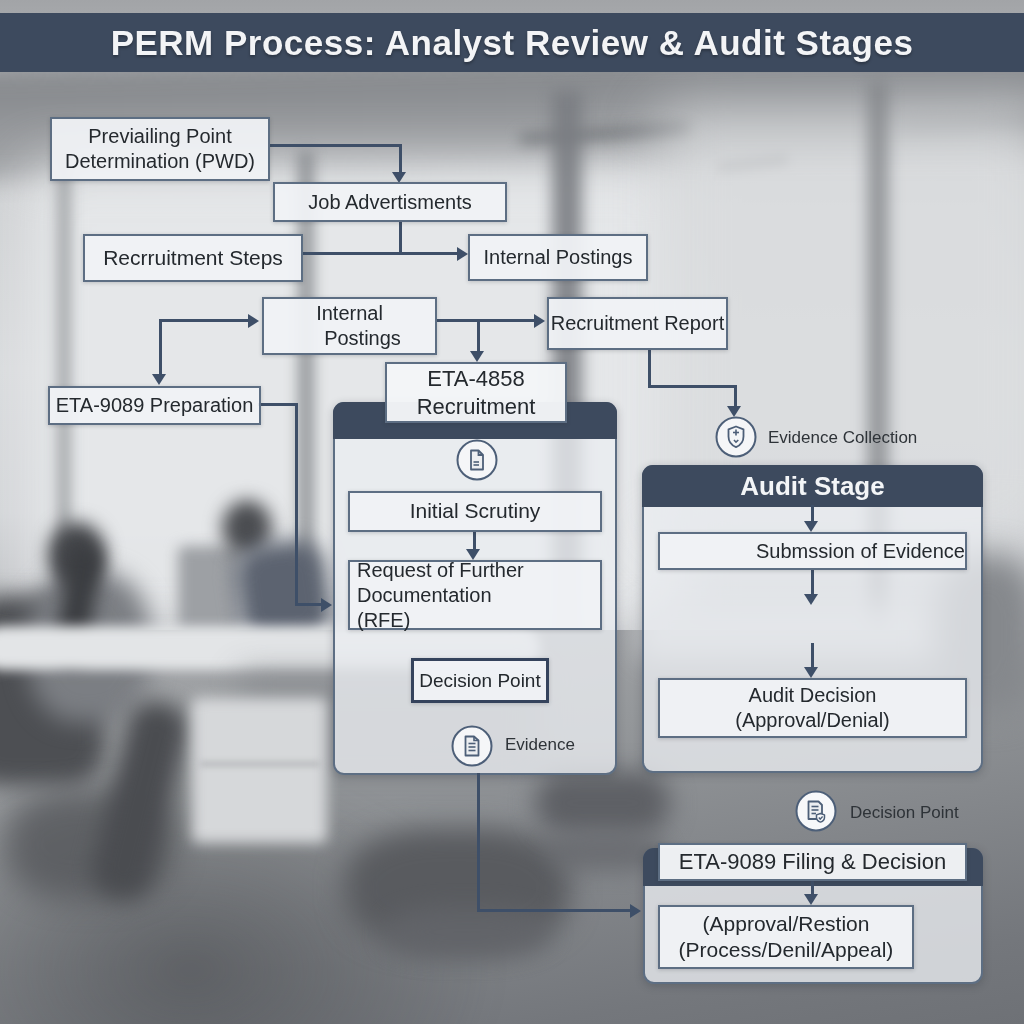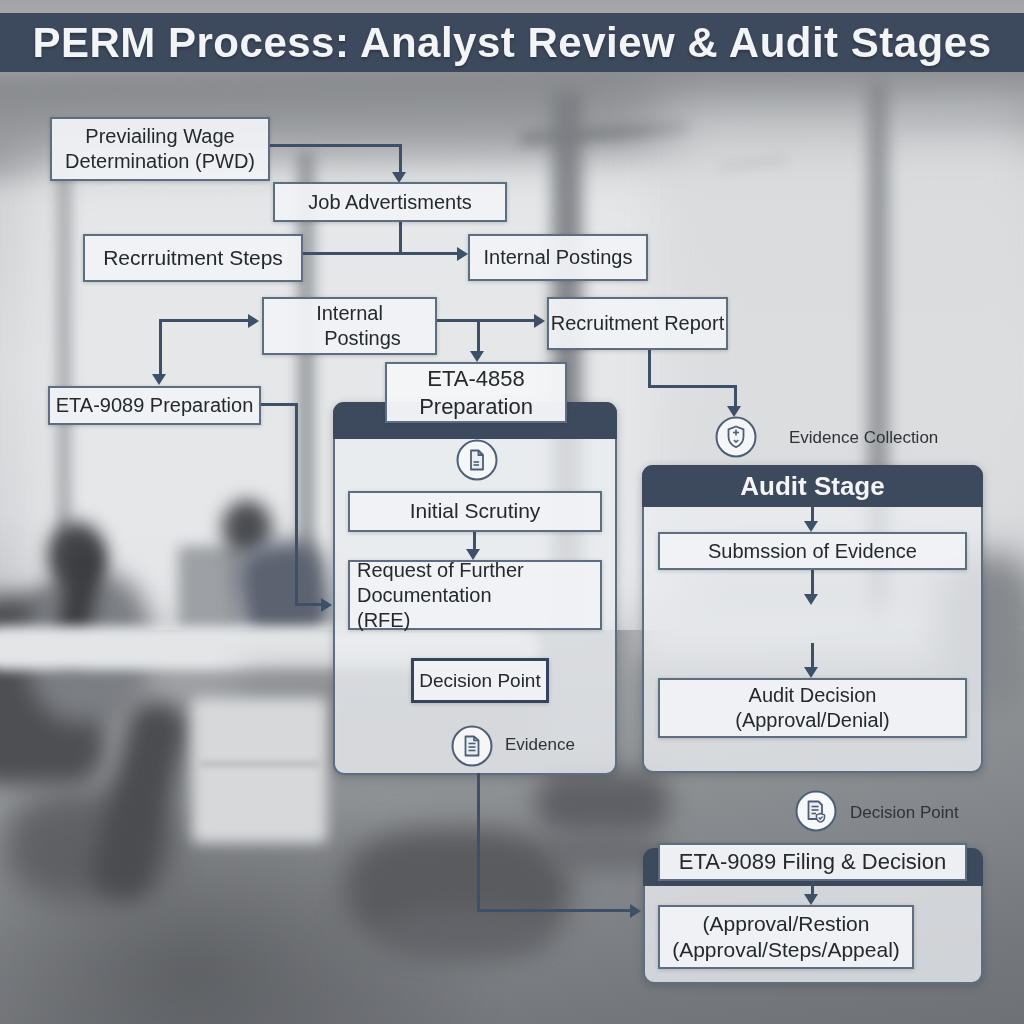--- a/index.html
+++ b/index.html
@@ -57,21 +57,21 @@
         align-items:center;justify-content:center;text-align:center;font-size:20px;line-height:1.25;
         z-index:3;box-shadow:0 1px 4px rgba(40,45,55,0.22);}
   .panel{position:absolute;box-sizing:border-box;border:2px solid #5d6e83;border-radius:11px;
          background:rgba(234,237,241,0.78);z-index:1;box-shadow:0 2px 8px rgba(40,45,55,0.28);}
   .panel-header{position:absolute;left:-2px;top:-2px;right:-2px;background:#3d4a5e;
         border-radius:11px 11px 0 0;color:#f3f5f7;font-weight:bold;text-align:center;z-index:2;}
   .icon-label{position:absolute;font-size:17px;color:#2e3338;z-index:3;white-space:nowrap;}
   .icon{position:absolute;z-index:3;}
   #title-bar{position:absolute;left:0;top:13px;width:1024px;height:59px;background:#3d4a5e;z-index:5;
         display:flex;align-items:center;justify-content:center;}
-  #title-bar span{color:#f3f4f6;font-size:42px;font-weight:bold;letter-spacing:.5px;
+  #title-bar span{color:#f3f4f6;font-size:35px;font-weight:bold;letter-spacing:.5px;
         text-shadow:0 2px 3px rgba(0,0,0,0.3);}
 </style>
 </head>
 <body>
 
 <div id="stage">
 
   <div id="bg">
     <div class="bgl" id="bg-base"></div>
     <div class="bgl" id="bg-ceiling"></div>
@@ -137,21 +137,21 @@
   <div class="vl" style="left:648px;top:349px;height:39px;"></div>
   <div class="hl" style="left:648px;top:385px;width:89px;"></div>
   <div class="vl" style="left:734px;top:385px;height:23px;"></div>
   <div class="arr-d" style="left:727px;top:406px;"></div>
 
   <div class="vl" style="left:477px;top:773px;height:139px;"></div>
   <div class="hl" style="left:477px;top:909px;width:154px;"></div>
   <div class="arr-r" style="left:630px;top:904px;"></div>
 
   <div class="fbox" style="left:50px;top:117px;width:220px;height:64px;">
-    <span>Previailing Wage</span>
+    <span>Previailing Point</span>
     <span>Determination (PWD)</span>
   </div>
   <div class="fbox" style="left:273px;top:182px;width:234px;height:40px;">
     <span>Job Advertisments</span>
   </div>
   <div class="fbox" style="left:83px;top:234px;width:220px;height:48px;font-size:21px;">
     <span>Recrruitment Steps</span>
   </div>
   <div class="fbox" style="left:468px;top:234px;width:180px;height:47px;">
     <span>Internal Postings</span>
@@ -165,21 +165,21 @@
   </div>
   <div class="fbox" style="left:48px;top:386px;width:213px;height:39px;">
     <span>ETA-9089 Preparation</span>
   </div>
 
   <div class="panel" style="left:333px;top:402px;width:284px;height:373px;">
     <div class="panel-header" style="height:37px;"></div>
   </div>
   <div class="fbox" style="left:385px;top:362px;width:182px;height:61px;font-size:22px;z-index:4;background:rgba(243,245,247,0.97);">
     <span>ETA-4858</span>
-    <span>Preparation</span>
+    <span>Recruitment</span>
   </div>
   <svg class="icon" style="left:455px;top:438px;" width="44" height="44" viewBox="0 0 44 44">
     <circle cx="22" cy="22" r="19.5" fill="#f5f6f8" stroke="#4d5f78" stroke-width="2"></circle>
     <path d="M16 12.5 h7.5 l4.5 4.5 V31.5 H16 Z" fill="#eceef1" stroke="#4d5f78" stroke-width="1.8" stroke-linejoin="round"></path>
     <path d="M23.5 12.5 v4.5 h4.5" fill="none" stroke="#4d5f78" stroke-width="1.8"></path>
     <line x1="18.5" y1="24" x2="24" y2="24" stroke="#4d5f78" stroke-width="1.6"></line>
     <line x1="18.5" y1="27" x2="24" y2="27" stroke="#4d5f78" stroke-width="1.6"></line>
   </svg>
   <div class="fbox" style="left:348px;top:491px;width:254px;height:41px;font-size:21px;">
     <span>Initial Scrutiny</span>
@@ -205,32 +205,32 @@
     <span>Evidence</span>
   </div>
 
   <svg class="icon" style="left:714px;top:415px;" width="44" height="44" viewBox="0 0 44 44">
     <circle cx="22" cy="22" r="19.5" fill="#f5f6f8" stroke="#4d5f78" stroke-width="2"></circle>
     <path d="M22 11.5 l7.5 2.8 v7.2 c0 5.6 -3.6 9 -7.5 10.6 c-3.9 -1.6 -7.5 -5 -7.5 -10.6 v-7.2 Z" fill="none" stroke="#4d5f78" stroke-width="1.8" stroke-linejoin="round"></path>
     <line x1="22" y1="14.5" x2="22" y2="20.5" stroke="#4d5f78" stroke-width="1.6"></line>
     <line x1="19" y1="17.5" x2="25" y2="17.5" stroke="#4d5f78" stroke-width="1.6"></line>
     <path d="M20 25 l2 2.2 l2.3 -2.2" fill="none" stroke="#4d5f78" stroke-width="1.6"></path>
   </svg>
-  <div class="icon-label" style="left:768px;top:428px;margin-left:21px;">
+  <div class="icon-label" style="left:768px;top:428px;">
     <span>Evidence Collection</span>
   </div>
 
   <div class="panel" style="left:642px;top:465px;width:341px;height:308px;">
     <div class="panel-header" style="height:42px;line-height:42px;font-size:26px;">
       <span>Audit Stage</span>
     </div>
   </div>
   <div class="vl" style="left:811px;top:505px;height:19px;"></div>
   <div class="arr-d" style="left:804px;top:521px;"></div>
-  <div class="fbox" style="left:658px;top:532px;width:309px;height:38px;">
+  <div class="fbox" style="left:658px;top:532px;width:309px;height:38px;align-items:flex-end;">
     <span>Submssion of Evidence</span>
   </div>
   <div class="vl" style="left:811px;top:570px;height:26px;"></div>
   <div class="arr-d" style="left:804px;top:594px;"></div>
   <div class="vl" style="left:811px;top:643px;height:26px;"></div>
   <div class="arr-d" style="left:804px;top:667px;"></div>
   <div class="fbox" style="left:658px;top:678px;width:309px;height:60px;">
     <span>Audit Decision</span>
     <span>(Approval/Denial)</span>
   </div>
@@ -251,16 +251,16 @@
   <div class="panel" style="left:643px;top:848px;width:340px;height:136px;">
     <div class="panel-header" style="height:38px;"></div>
   </div>
   <div class="fbox" style="left:658px;top:843px;width:309px;height:38px;font-size:22px;z-index:4;background:rgba(243,245,247,0.97);">
     <span>ETA-9089 Filing &amp; Decision</span>
   </div>
   <div class="vl" style="left:811px;top:881px;height:17px;"></div>
   <div class="arr-d" style="left:804px;top:894px;"></div>
   <div class="fbox" style="left:658px;top:905px;width:256px;height:64px;font-size:21px;">
     <span>(Approval/Restion</span>
-    <span>(Approval/Steps/Appeal)</span>
+    <span>(Process/Denil/Appeal)</span>
   </div>
 
 </div>
 
 </body></html>

